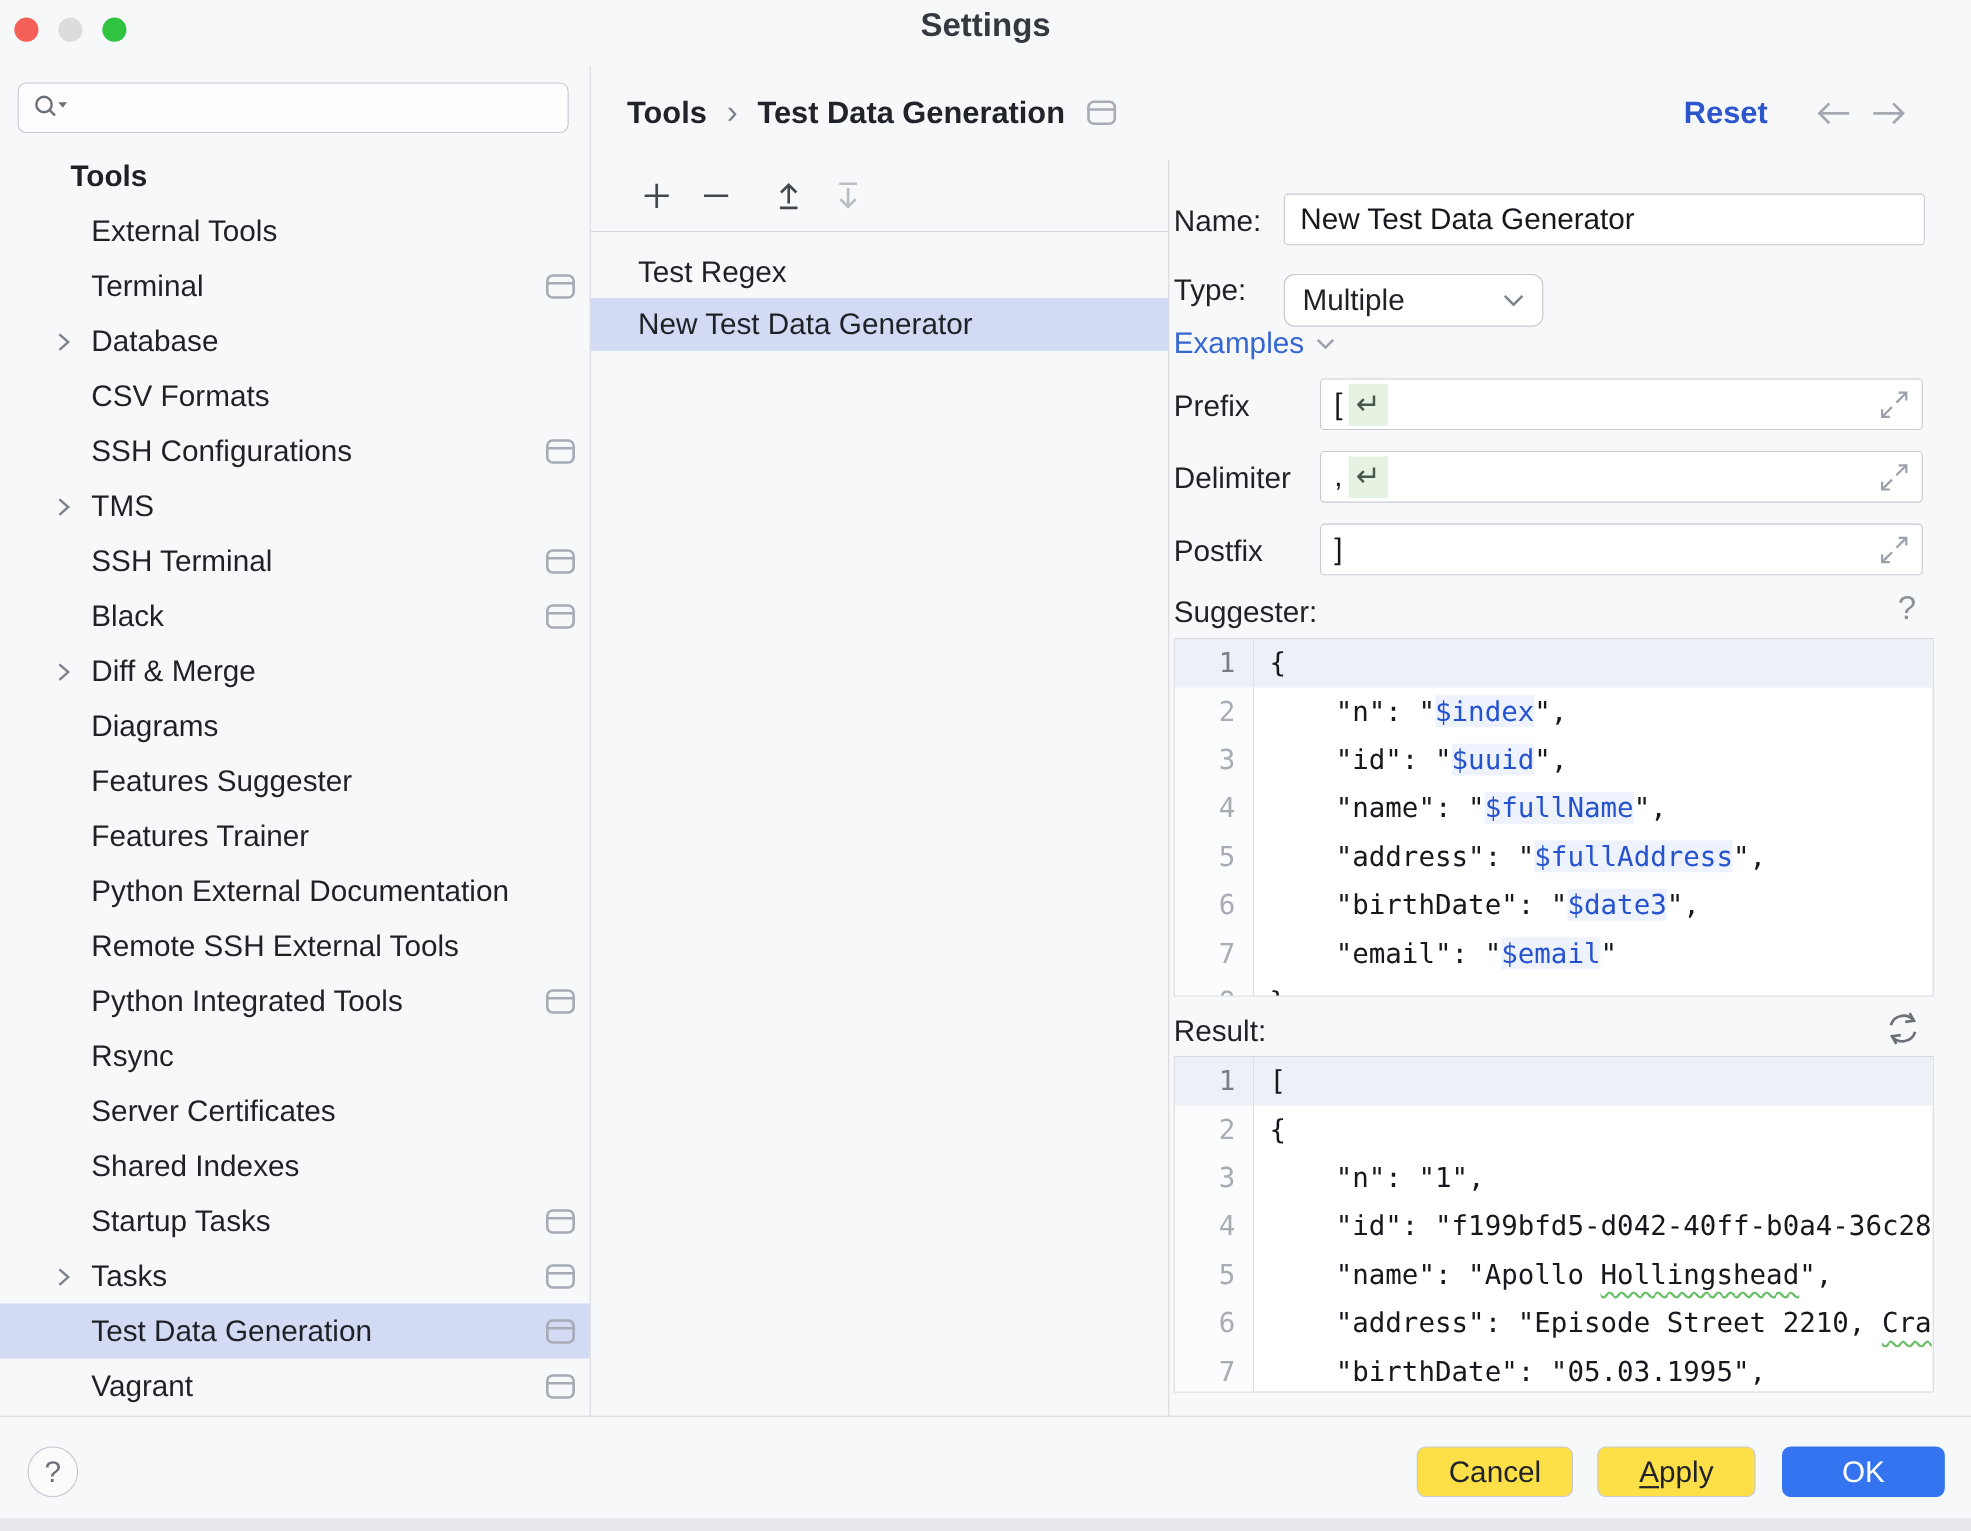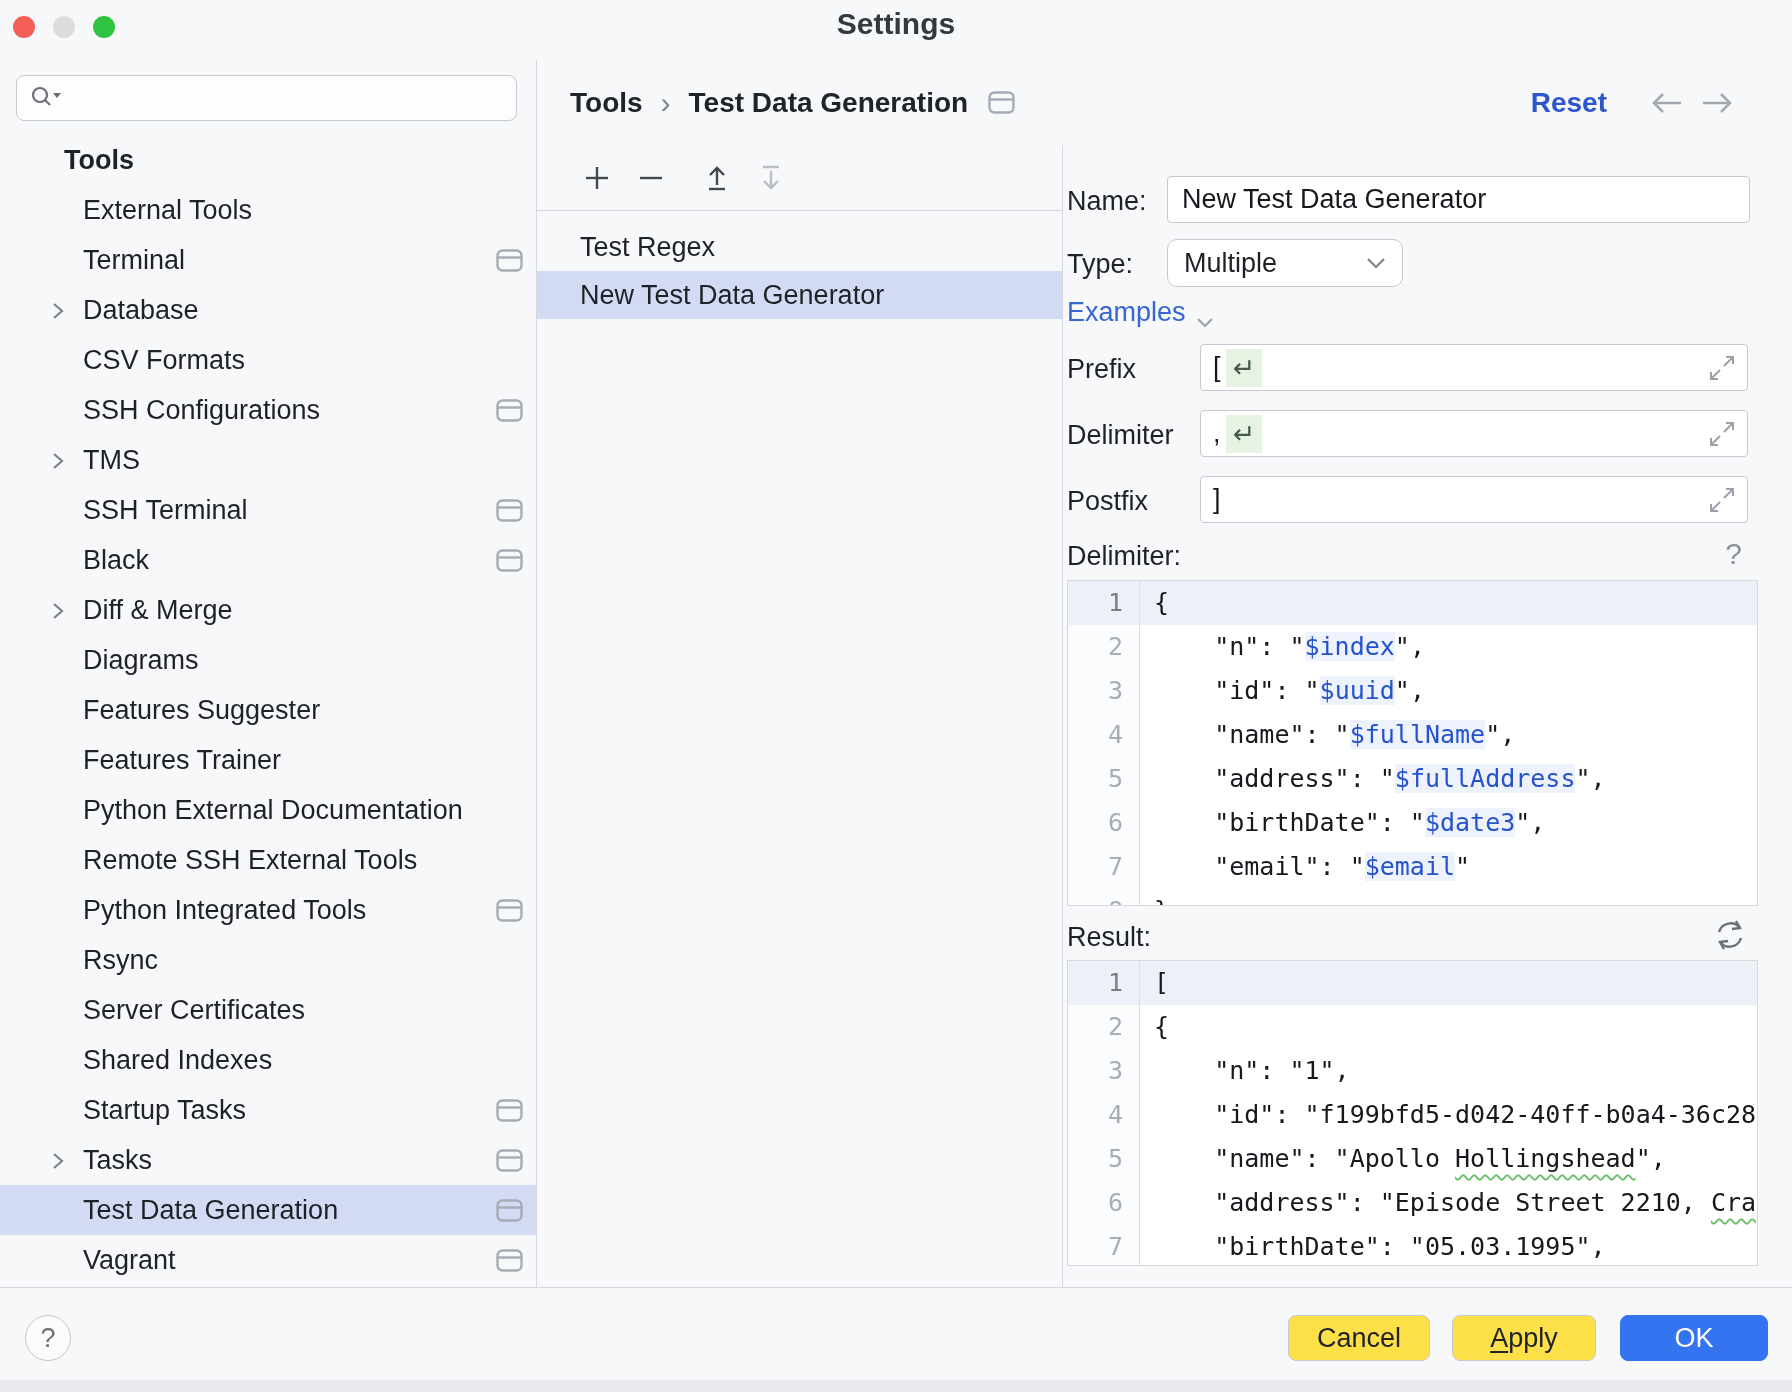--- a/index.html
+++ b/index.html
@@ -55,21 +55,21 @@
   .form-panel{position:absolute;left:1063px;top:145px;right:0;bottom:92px;}
   .flabel{position:absolute;left:4px;font-size:27px;color:#1e2126;}
   .txt-input{position:absolute;height:47px;border:1.5px solid #c6c9d2;border-radius:4px;
     background:#fff;box-sizing:border-box;font-size:27px;padding:0 14px;
     font-family:"Liberation Sans",sans-serif;color:#16181d;outline:none;}
   .combo{position:absolute;height:48px;border:1.5px solid #c6c9d2;border-radius:10px;
     background:#fff;box-sizing:border-box;font-size:27px;display:flex;align-items:center;
     padding:0 16px;cursor:pointer;}
   .combo .cv{flex:1;}
   .examples{position:absolute;left:4px;font-size:27px;color:#3566d1;display:flex;
-    align-items:flex-end;gap:10px;cursor:pointer;}
+    align-items:center;gap:10px;cursor:pointer;}
   .pfield{position:absolute;height:47px;border:1.5px solid #c6c9d2;border-radius:4px;
     background:#fff;box-sizing:border-box;display:flex;align-items:center;padding:0 12px;
     font-size:27px;color:#16181d;cursor:text;}
   .chip{display:inline-block;background:#e6f2e2;color:#46584a;
     font-family:"DejaVu Sans",sans-serif;font-size:27px;line-height:38px;
     padding:0 7px;margin-left:5px;}
   .expand{position:absolute;right:10px;top:8px;cursor:pointer;}
   .qmark{position:absolute;font-size:30px;color:#8c9097;cursor:pointer;}
 
   
@@ -372,21 +372,21 @@
   </div>
       </div>
   </div>
 
   <div class="form-panel">
 
     <div class="flabel" style="top:41px">Name:</div>
     <input class="txt-input" style="top: 31px; left: 104px; width: 583px;" value="New Test Data Generator">
 
     <div class="flabel" style="top:104px">Type:</div>
-    <div class="combo" style="top:94px;left:104px;width:236px">
+    <div class="combo" style="top:104px;left:104px;width:236px">
       <span class="cv">Multiple</span>
       <span>
         <svg width="20" height="12" viewBox="0 0 20 12">
             <polyline points="2,2 10,10 18,2" fill="none" stroke="#7d828c" stroke-width="2.2"></polyline>
           </svg>
       </span>
     </div>
 
     <div class="examples" style="top:152px">
       <span>Examples</span>
@@ -431,21 +431,21 @@
       <span class="expand">
         <svg width="30" height="30" viewBox="0 0 30 30">
           <line x1="26" y1="4" x2="17" y2="13" stroke="#9ba0aa" stroke-width="2"></line>
           <polyline points="19,4 26,4 26,11" fill="none" stroke="#9ba0aa" stroke-width="2"></polyline>
           <line x1="4" y1="26" x2="13" y2="17" stroke="#9ba0aa" stroke-width="2"></line>
           <polyline points="11,26 4,26 4,19" fill="none" stroke="#9ba0aa" stroke-width="2"></polyline>
         </svg>
       </span>
     </div>
 
-    <div class="flabel" style="top:396px">Delimiter:</div>
+    <div class="flabel" style="top:396px">Suggester:</div>
     <span class="qmark" style="top:392px;right:50px">?</span>
     <div class="editor" style="top:435px;height:326px" id="expression-editor">
         <div class="eline active">
     <span class="lnum">1</span>
     <span class="lcode"><span>{</span></span>
   </div>
         <div class="eline">
     <span class="lnum">2</span>
     <span class="lcode"><span>    "n": "</span><span class="var">$index</span><span>",</span></span>
   </div>

